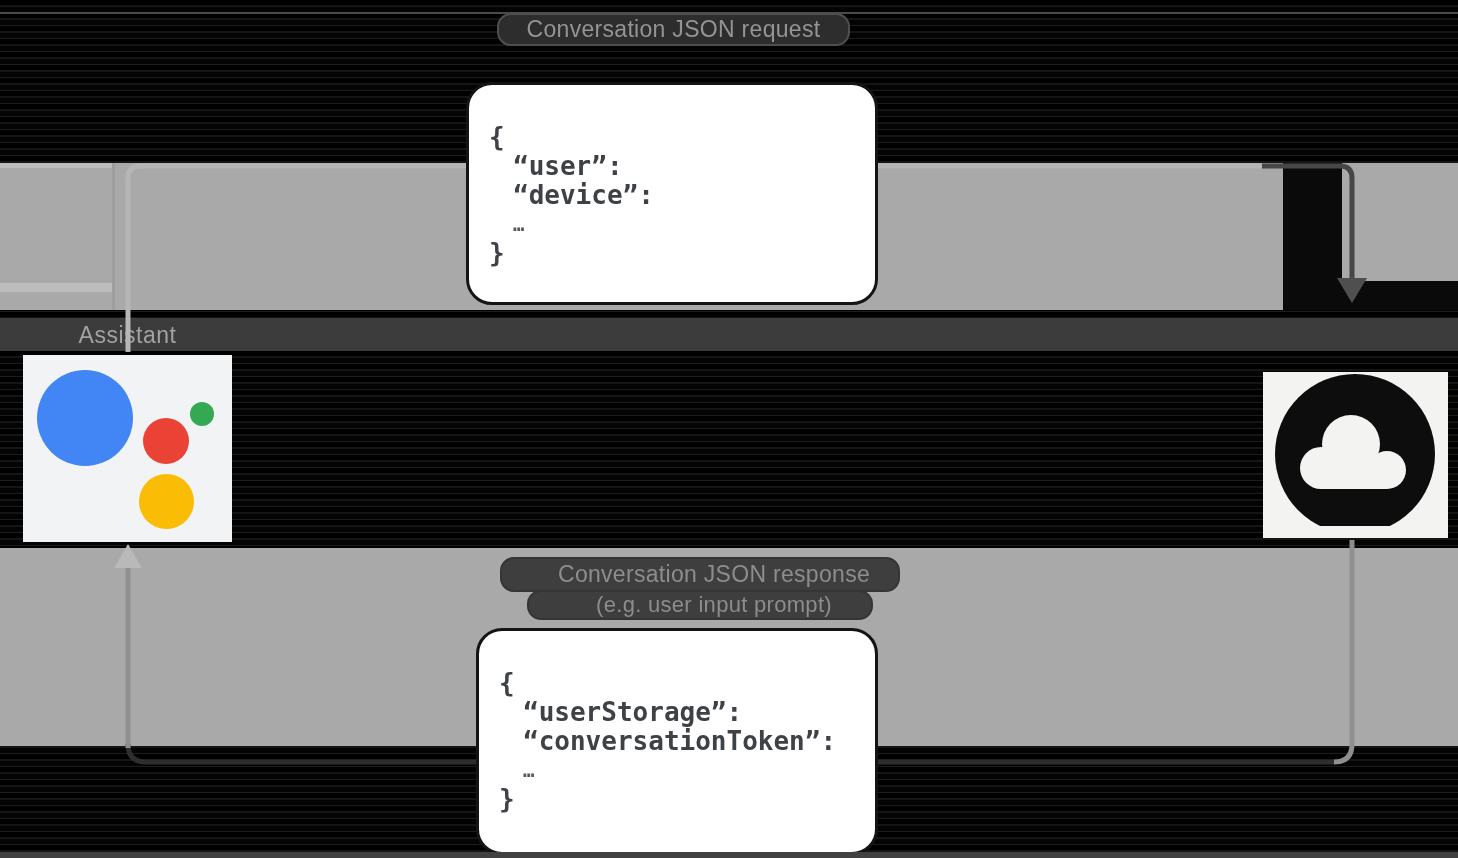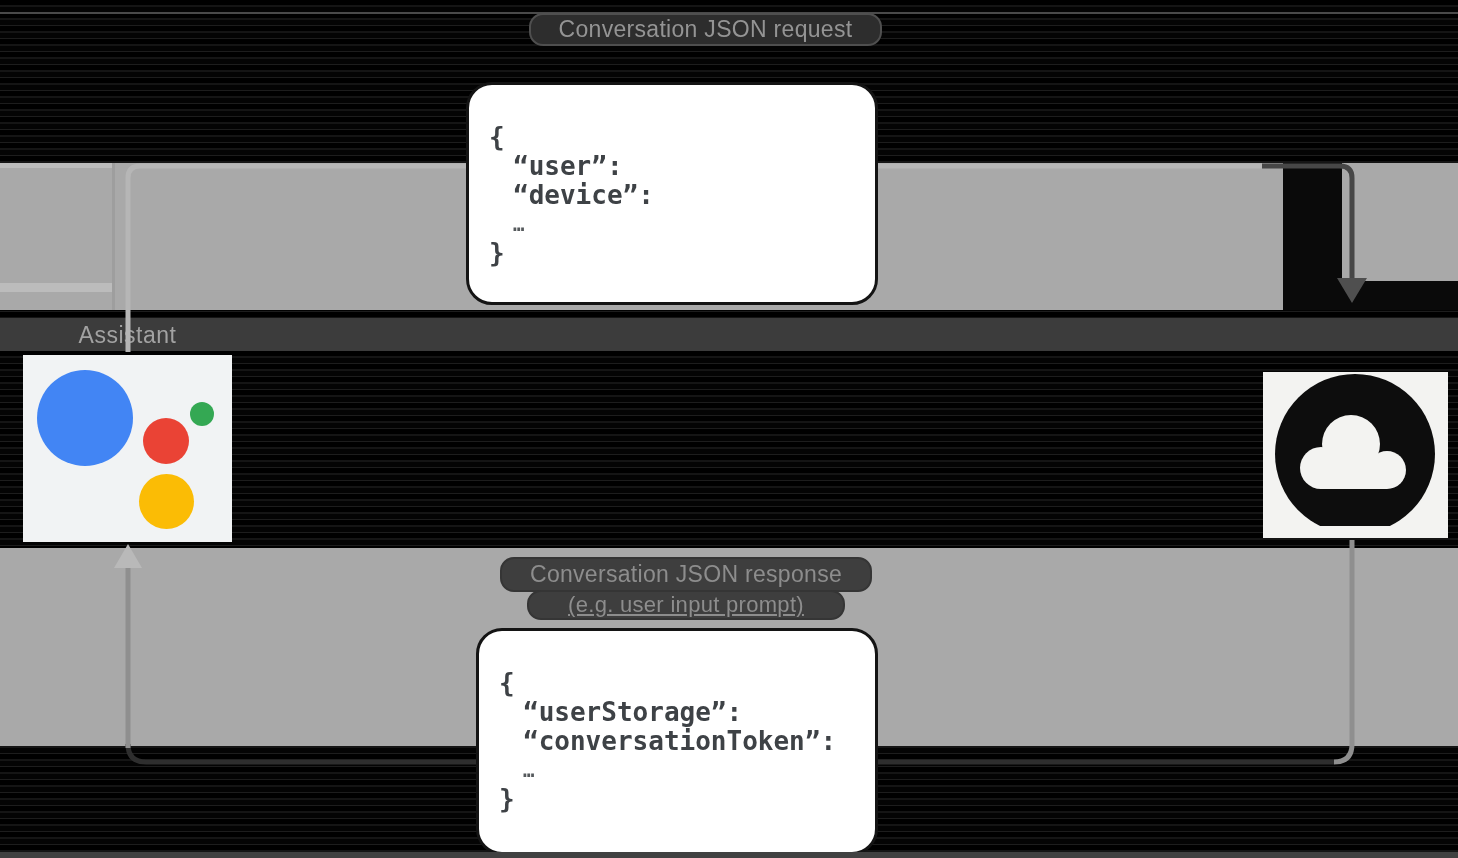--- a/index.html
+++ b/index.html
@@ -26,25 +26,25 @@
   
   .label-bar{left:0;top:318px;width:1458px;height:33px;background:#3c3c3c;}
   .node-label{position:absolute;top:321px;height:30px;line-height:28px;
     text-align:center;color:#a2a2a2;font-size:23px;letter-spacing:0.5px;}
   .assistant-label{left:23px;width:209px;}
   .fulfillment-label{left:1263px;width:185px;}
   
   .pill{position:absolute;border-radius:14px;text-align:center;
     font-size:23px;letter-spacing:0.3px;}
   .pill-dark{background:#2d2d2d;border:2px solid #4f4f4f;color:#949494;}
-  .pill-band{background:#3e3e3e;border:2px solid #353535;color:#8d8d8d;}
-  .pill1{left:497px;top:13px;width:349px;height:29px;line-height:28px;margin-left:32px;}
+  .pill-band{background:#3e3e3e;border:2px solid #353535;color:#8d8d8d;padding-left:28px;}
+  .pill1{left:497px;top:13px;width:349px;height:29px;line-height:28px;}
   .pill2{left:493px;top:45px;width:360px;height:26px;line-height:25px;font-size:22px;}
   .pill3{left:500px;top:557px;width:368px;height:31px;line-height:30px;}
-  .pill4{left:527px;top:590px;width:314px;height:26px;line-height:25px;font-size:22px;text-decoration:underline;}
+  .pill4{left:527px;top:590px;width:314px;height:26px;line-height:25px;font-size:22px;}
   
   .code-box{position:absolute;background:#fff;border:3px solid #141414;border-radius:26px;
     font-family:"DejaVu Sans Mono", monospace;font-weight:bold;color:#3e4246;
     font-size:26px;box-sizing:border-box;}
   .code-box1{left:466px;top:82px;width:412px;height:223px;}
   .code-box2{left:476px;top:628px;width:402px;height:227px;}
   .code-inner{padding:38px 0 0 20px;}
   .code-line{height:29px;line-height:29px;white-space:pre;}
   .code-indent{padding-left:24px;}
   .code-ellipsis{font-size:19px;color:#55595c;}

